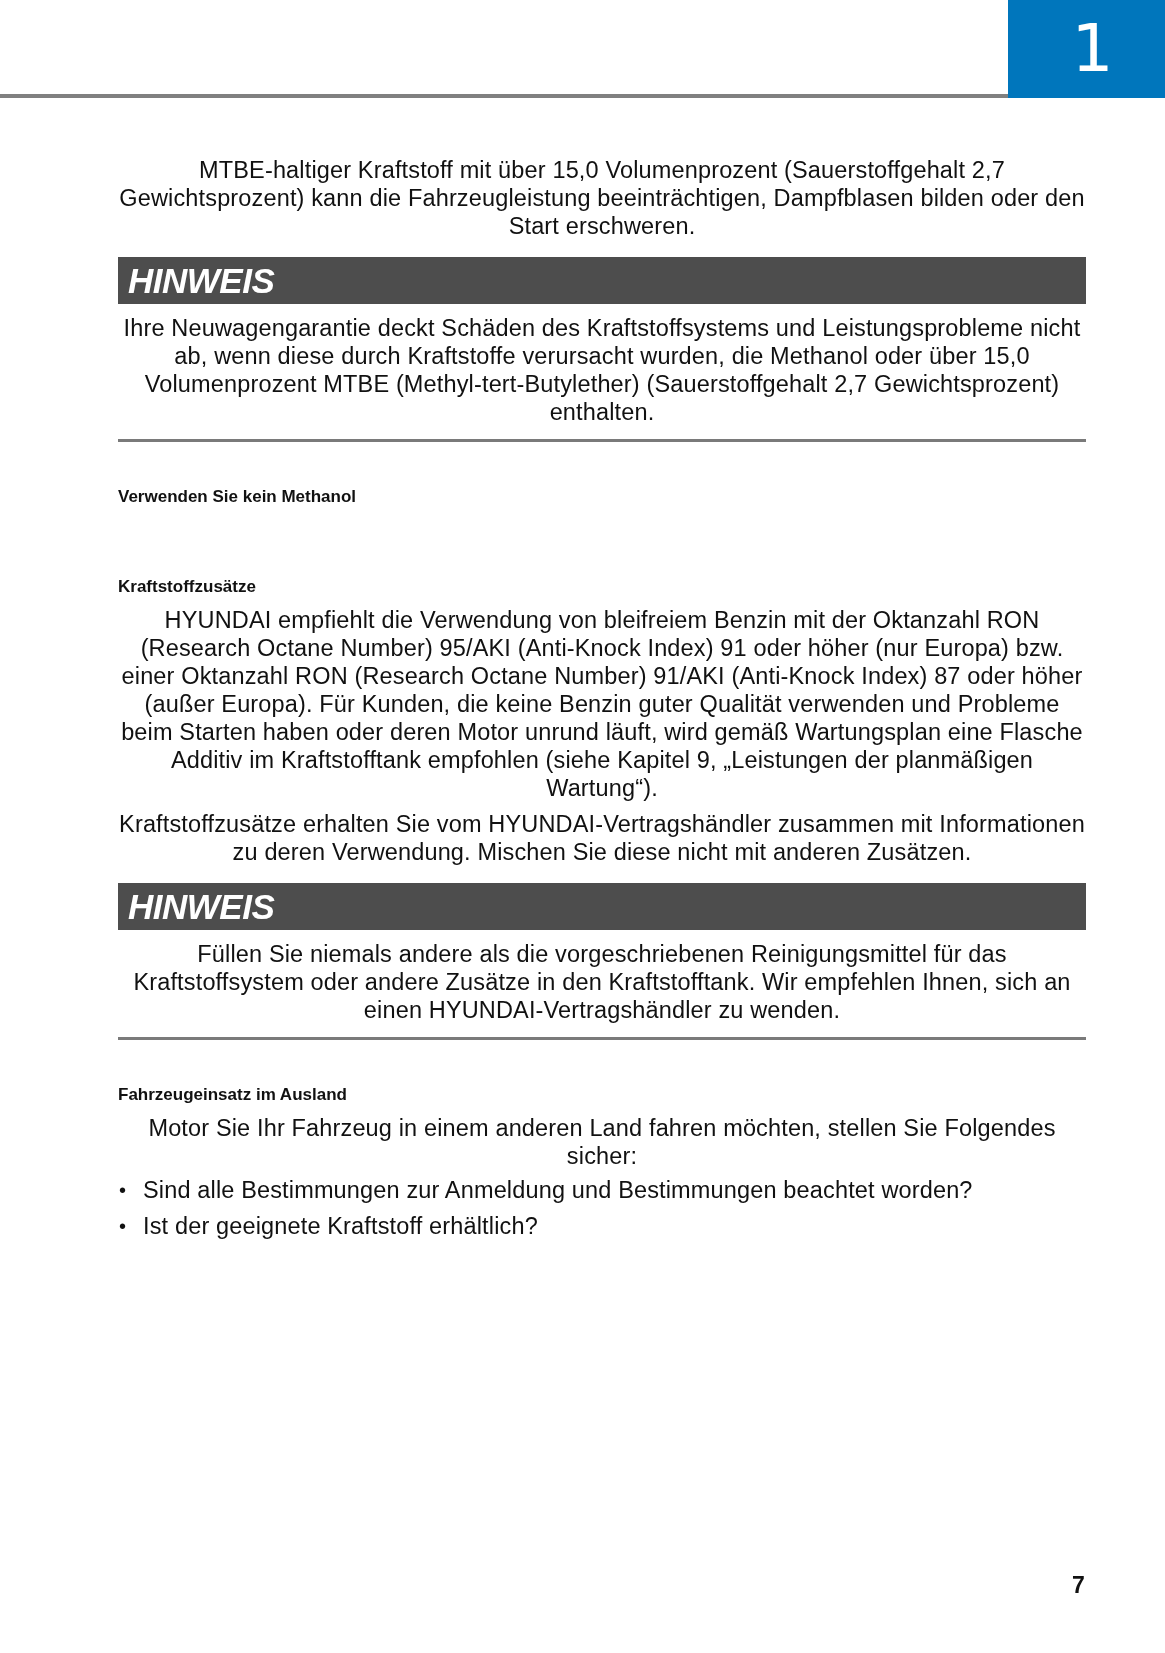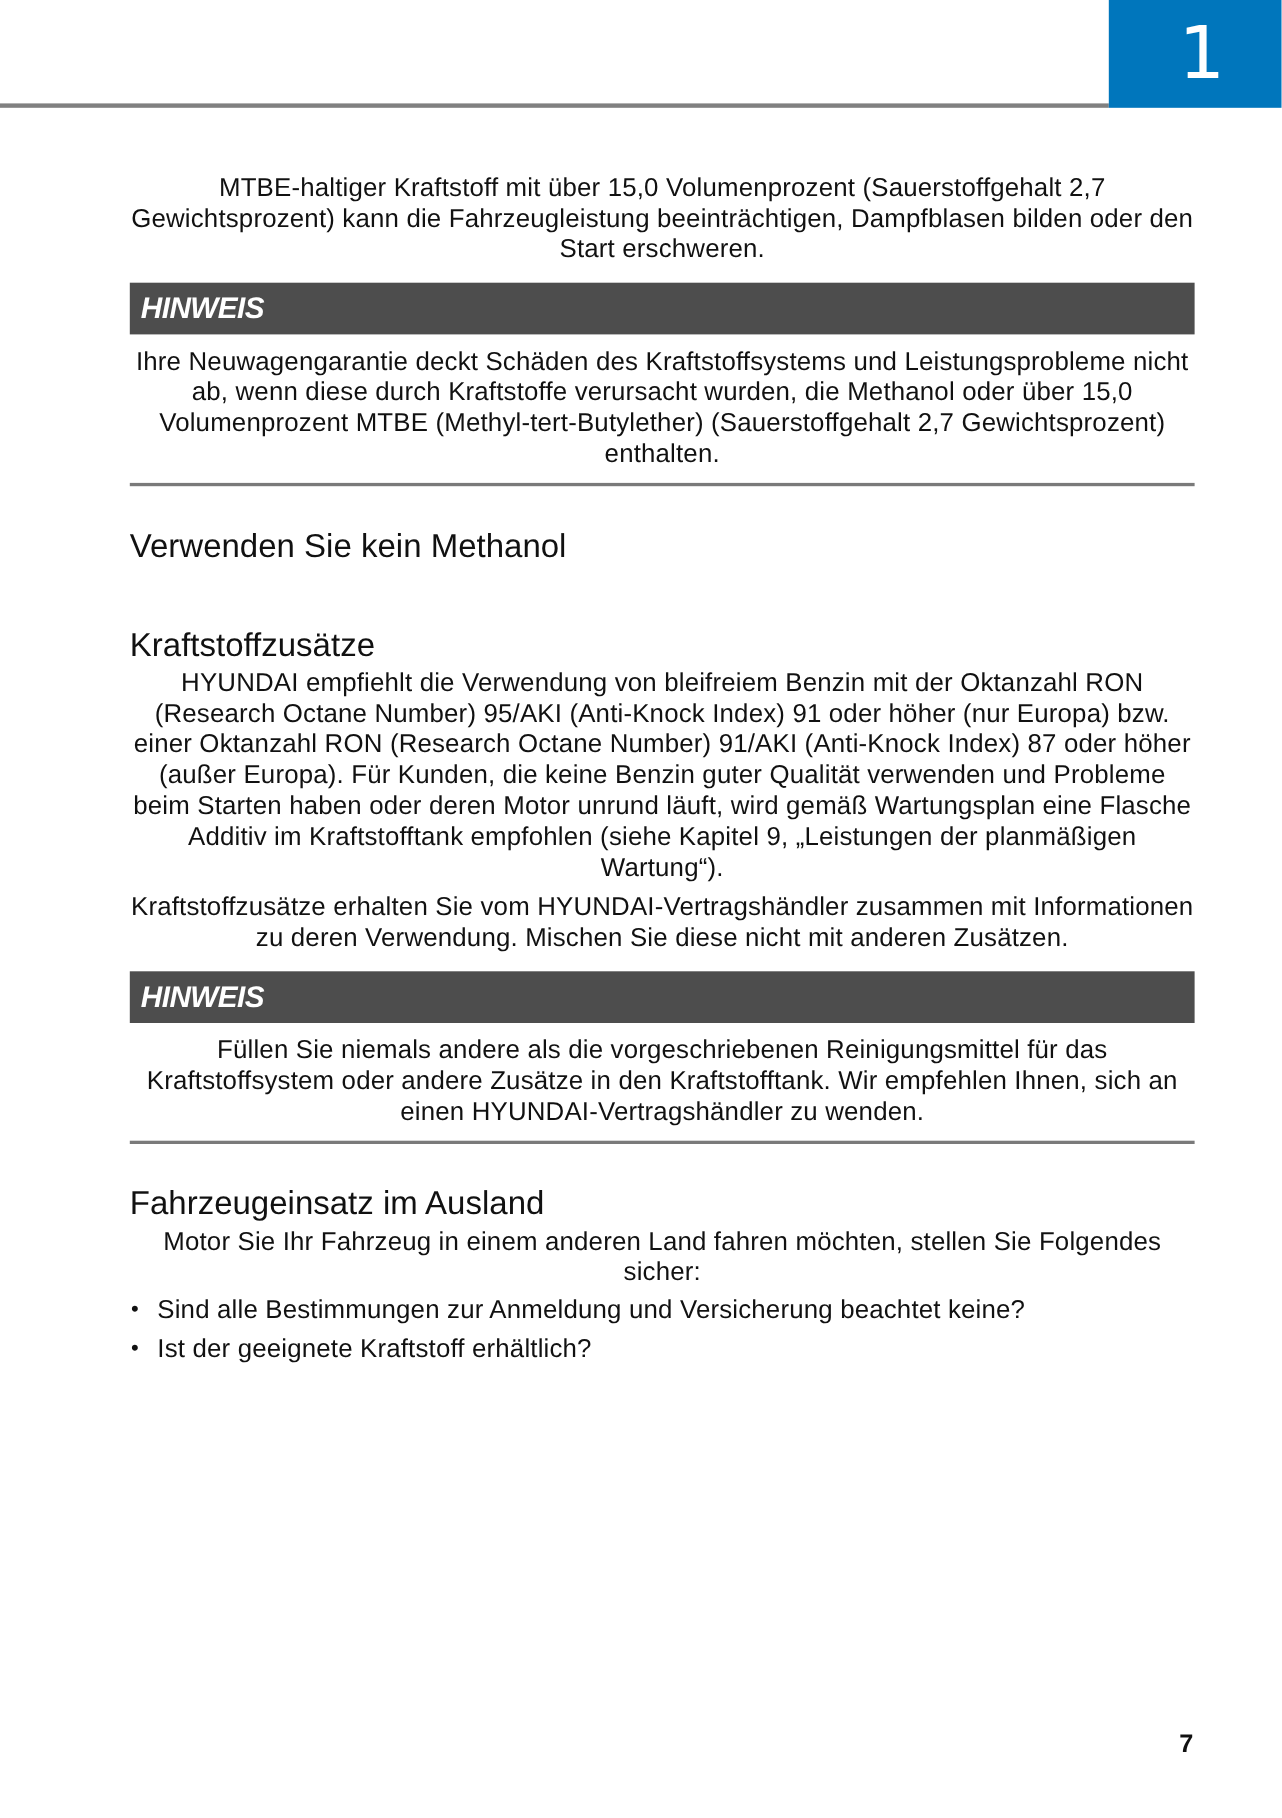--- a/index.html
+++ b/index.html
@@ -52,37 +52,37 @@
       text-align: center;
     }
     .para + .para { margin-top: 8px; }
     .notice-bar {
       margin-left: 0;
       height: 47px;
       background: #4d4d4d;
       color: #ffffff;
       font-weight: bold;
       font-style: italic;
-      font-size: 27px;
+      font-size: 35px;
       line-height: 47px;
       padding-left: 10px;
       letter-spacing: -0.5px;
       box-sizing: border-box;
     }
     .notice-body {
       margin-top: 10px;
     }
     .notice-rule {
       height: 3px;
       background: #7a7a7a;
       margin-top: 13px;
     }
     .heading {
-      font-size: 30px;
-      font-weight: normal;
+      font-size: 17px;
+      font-weight: bold;
       line-height: 30px;
       margin: 0 0 4px 0;
     }
     .bullets {
       list-style: none;
       margin: 6px 0 0 0;
       padding: 0;
     }
     .bullets li {
       position: relative;
@@ -144,21 +144,21 @@
     <p class="para notice-body">Füllen Sie niemals andere als die vorgeschriebenen Reinigungsmittel für das Kraftstoffsystem oder andere Zusätze in den Kraftstofftank. Wir empfehlen Ihnen, sich an einen HYUNDAI-Vertragshändler zu wenden.</p>
     <div class="notice-rule"></div>
   </div>
 
   <div style="margin-top:40px;">
     <h2 class="heading">Fahrzeugeinsatz im Ausland</h2>
     <p class="para">Motor Sie Ihr Fahrzeug in einem anderen Land fahren möchten, stellen Sie Folgendes sicher:</p>
     <ul class="bullets">
       <li>
         <span class="dot">•</span>
-        <span>Sind alle Bestimmungen zur Anmeldung und Versicherung beachtet keine?</span>
+        <span>Sind alle Bestimmungen zur Anmeldung und Bestimmungen beachtet worden?</span>
       </li>
       <li>
         <span class="dot">•</span>
         <span>Ist der geeignete Kraftstoff erhältlich?</span>
       </li>
     </ul>
   </div>
 
 </div>
 

